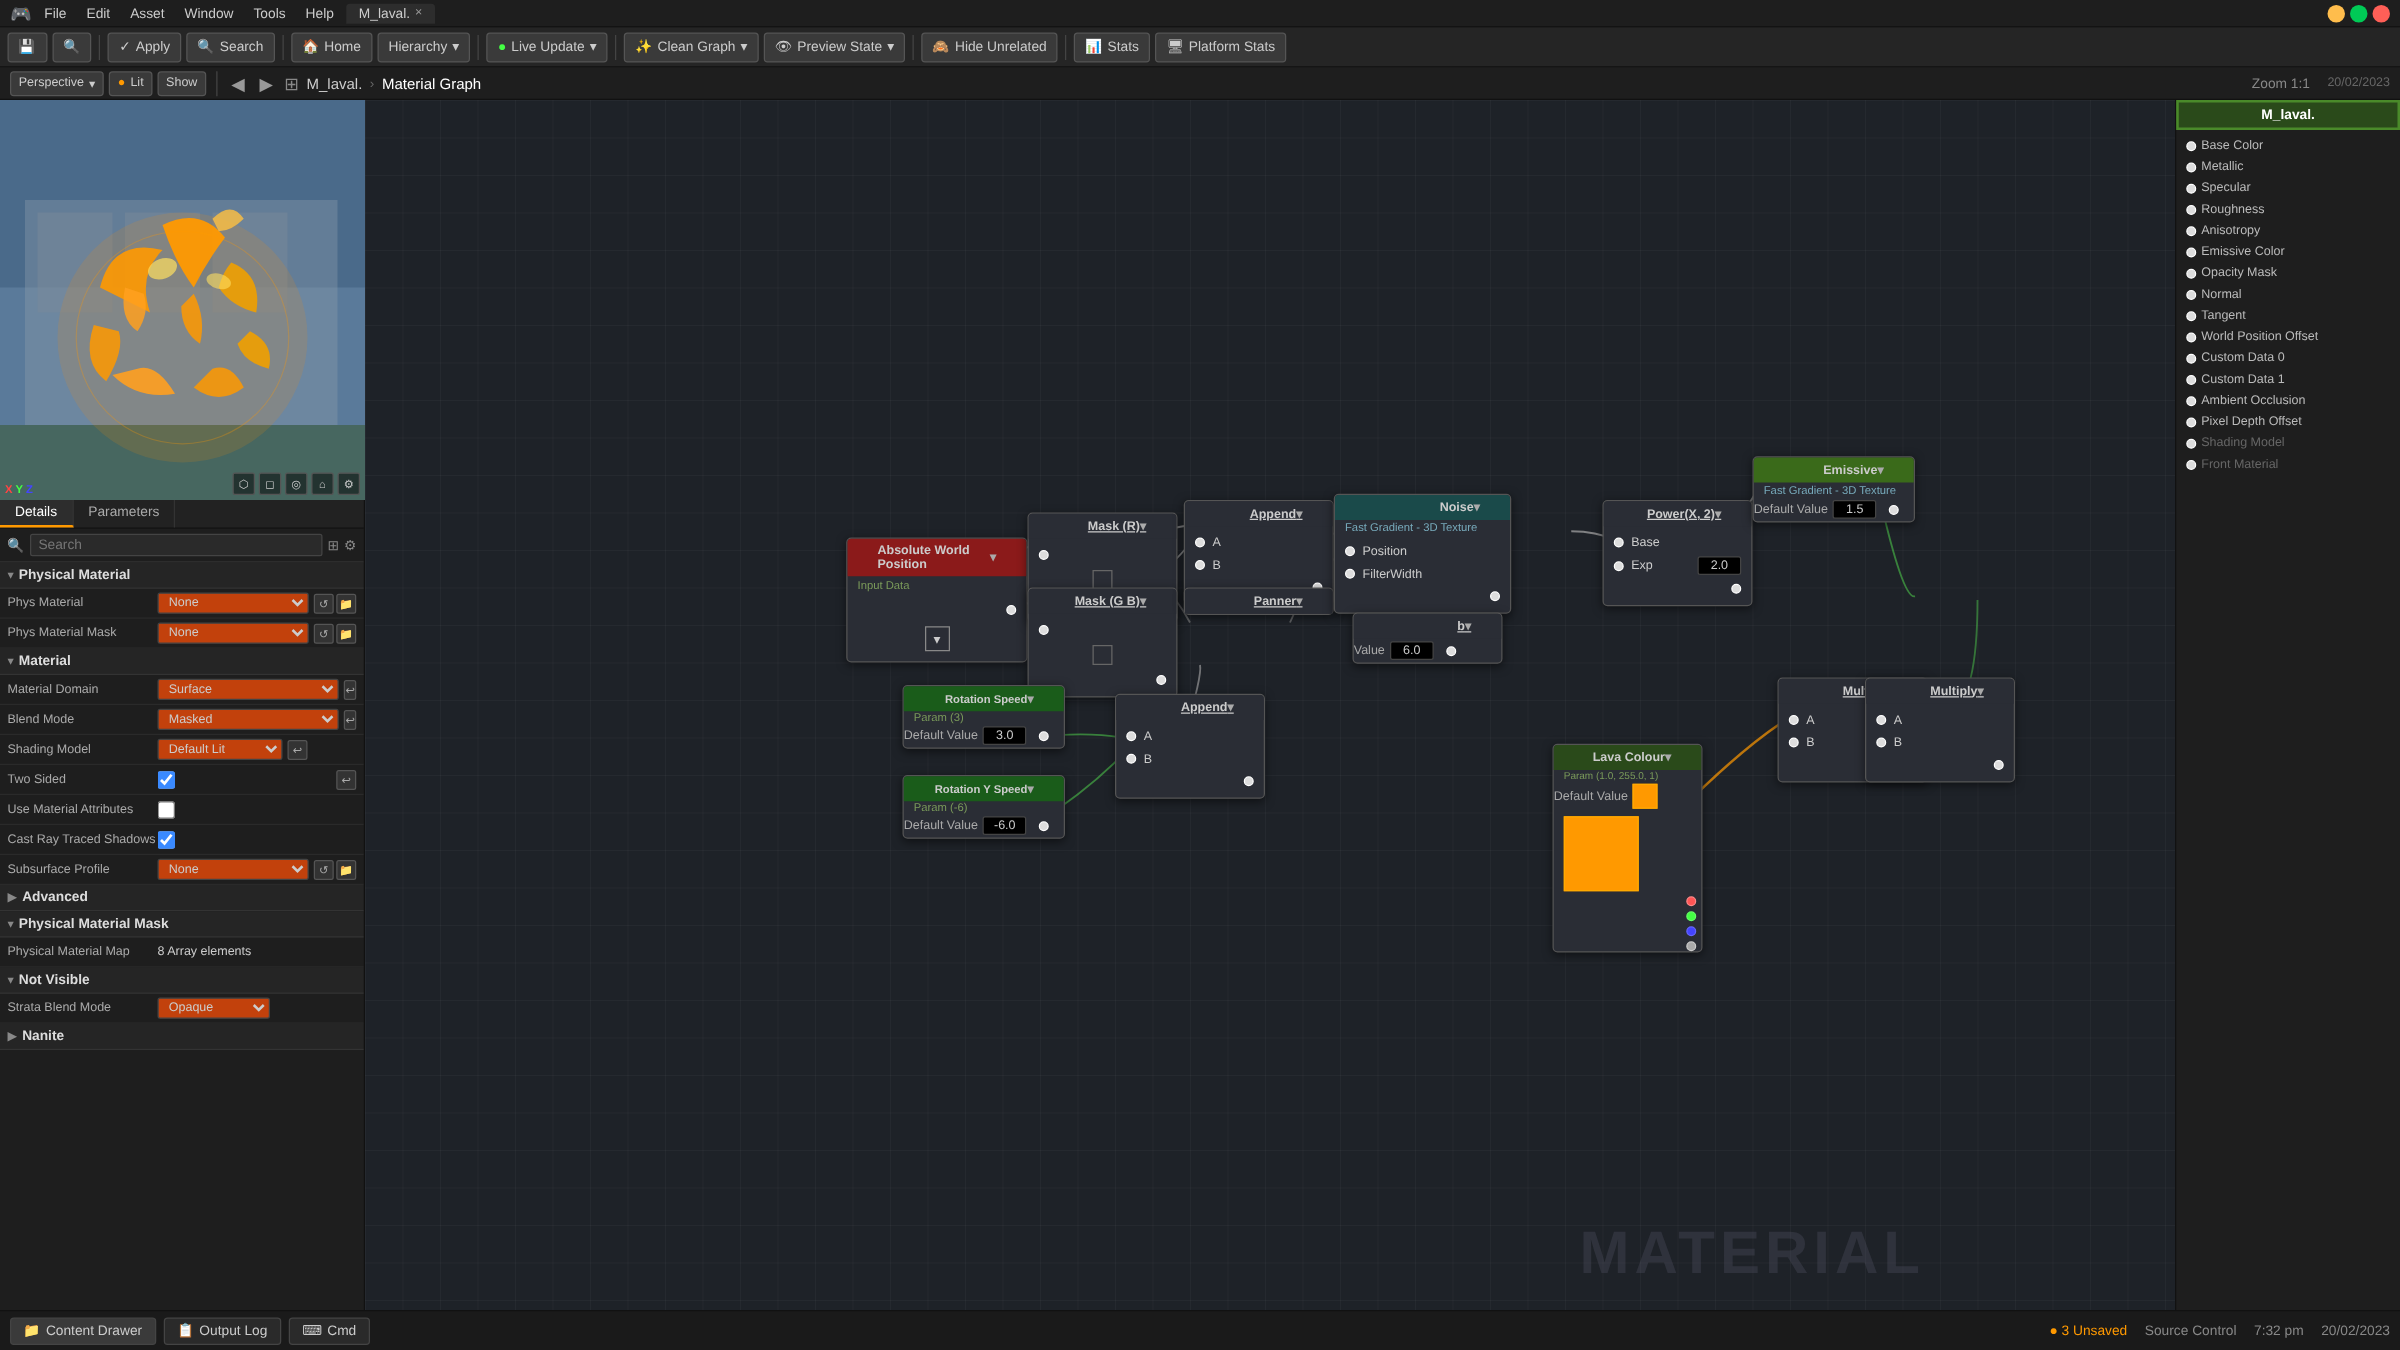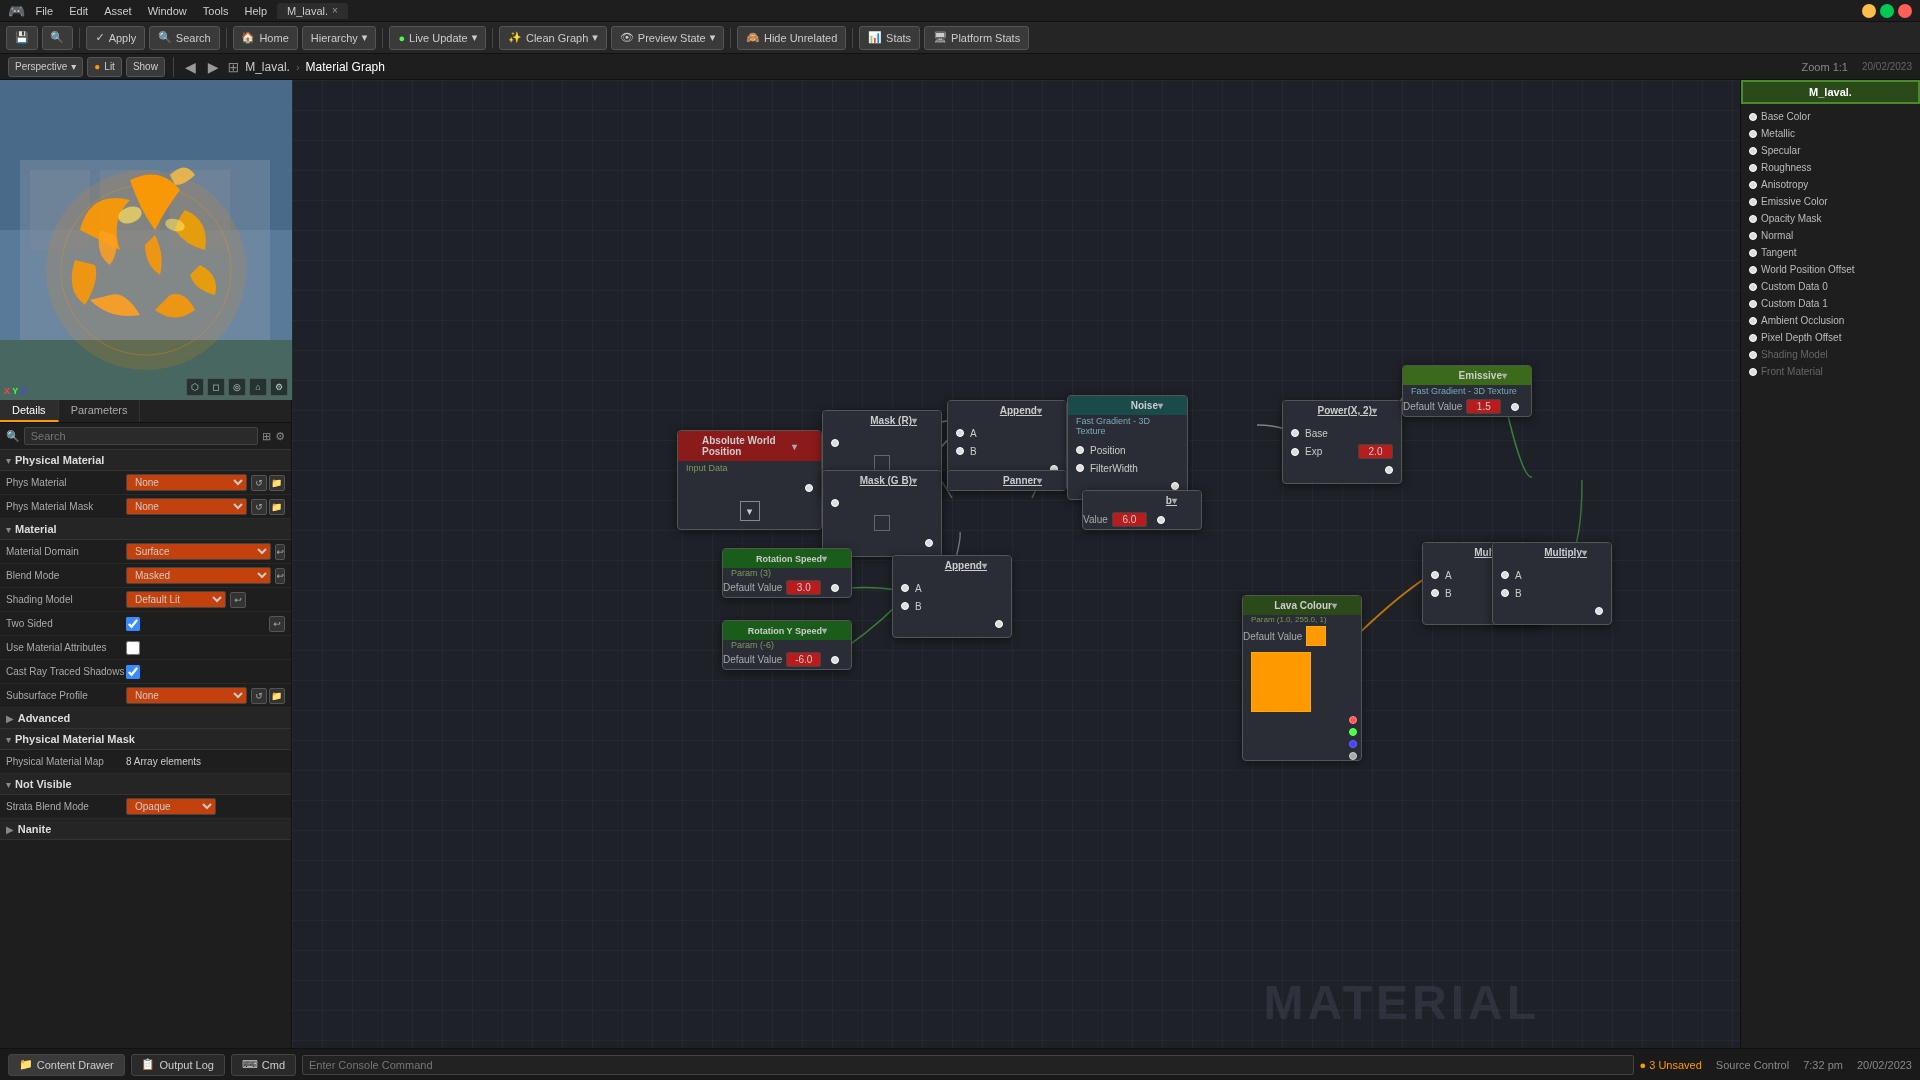--- a/index.html
+++ b/index.html
@@ -340,21 +340,21 @@
 
     .default-value-row {
       display: flex;
       align-items: center;
       padding: 2px 0;
       gap: 4px;
       font-size: 10px;
       color: #aaa;
     }
     .value-box {
-      background: #b91c1c;
+      background: #000000;
       border: 1px solid #444;
       color: #ccc;
       font-size: 10px;
       padding: 1px 4px;
       border-radius: 2px;
       min-width: 35px;
       text-align: center;
     }
 
     
@@ -871,21 +871,21 @@
       </div>
     </div>
 
     <div class="node node-dark" style="left:655px;top:390px;width:100px;">
       <div class="node-header">
         <span>Panner</span>
         <span class="node-dropdown-btn">▾</span>
       </div>
     </div>
 
-    <div class="node node-teal" style="left:775px;top:315px;width:121px;">
+    <div class="node node-teal" style="left:775px;top:315px;width:142px;">
       <div class="node-header">
         <span>Noise</span>
         <span class="node-dropdown-btn">▾</span>
       </div>
       <div style="padding:1px 8px;font-size:9px;color:#7ab;">Fast Gradient - 3D Texture</div>
       <div class="node-body">
         <div class="node-pin-row">
           <div class="pin white left"></div>
           <span>Position</span>
         </div>
@@ -1133,21 +1133,20 @@
     <span>Content Drawer</span>
   </div>
   <div class="bottom-tab">
     <span>📋</span>
     <span>Output Log</span>
   </div>
   <div class="bottom-tab">
     <span>⌨</span>
     <span>Cmd</span>
   </div>
-  <input type="text" class="console-input" placeholder="Enter Console Command" style="">
   <div class="bottom-right-info">
     <span class="unsaved-badge">
       <span>●</span>
       <span>3 Unsaved</span>
     </span>
     <span style="cursor:pointer;color:#888;">Source Control</span>
     <span>7:32 pm</span>
     <span>20/02/2023</span>
   </div>
 </div>

